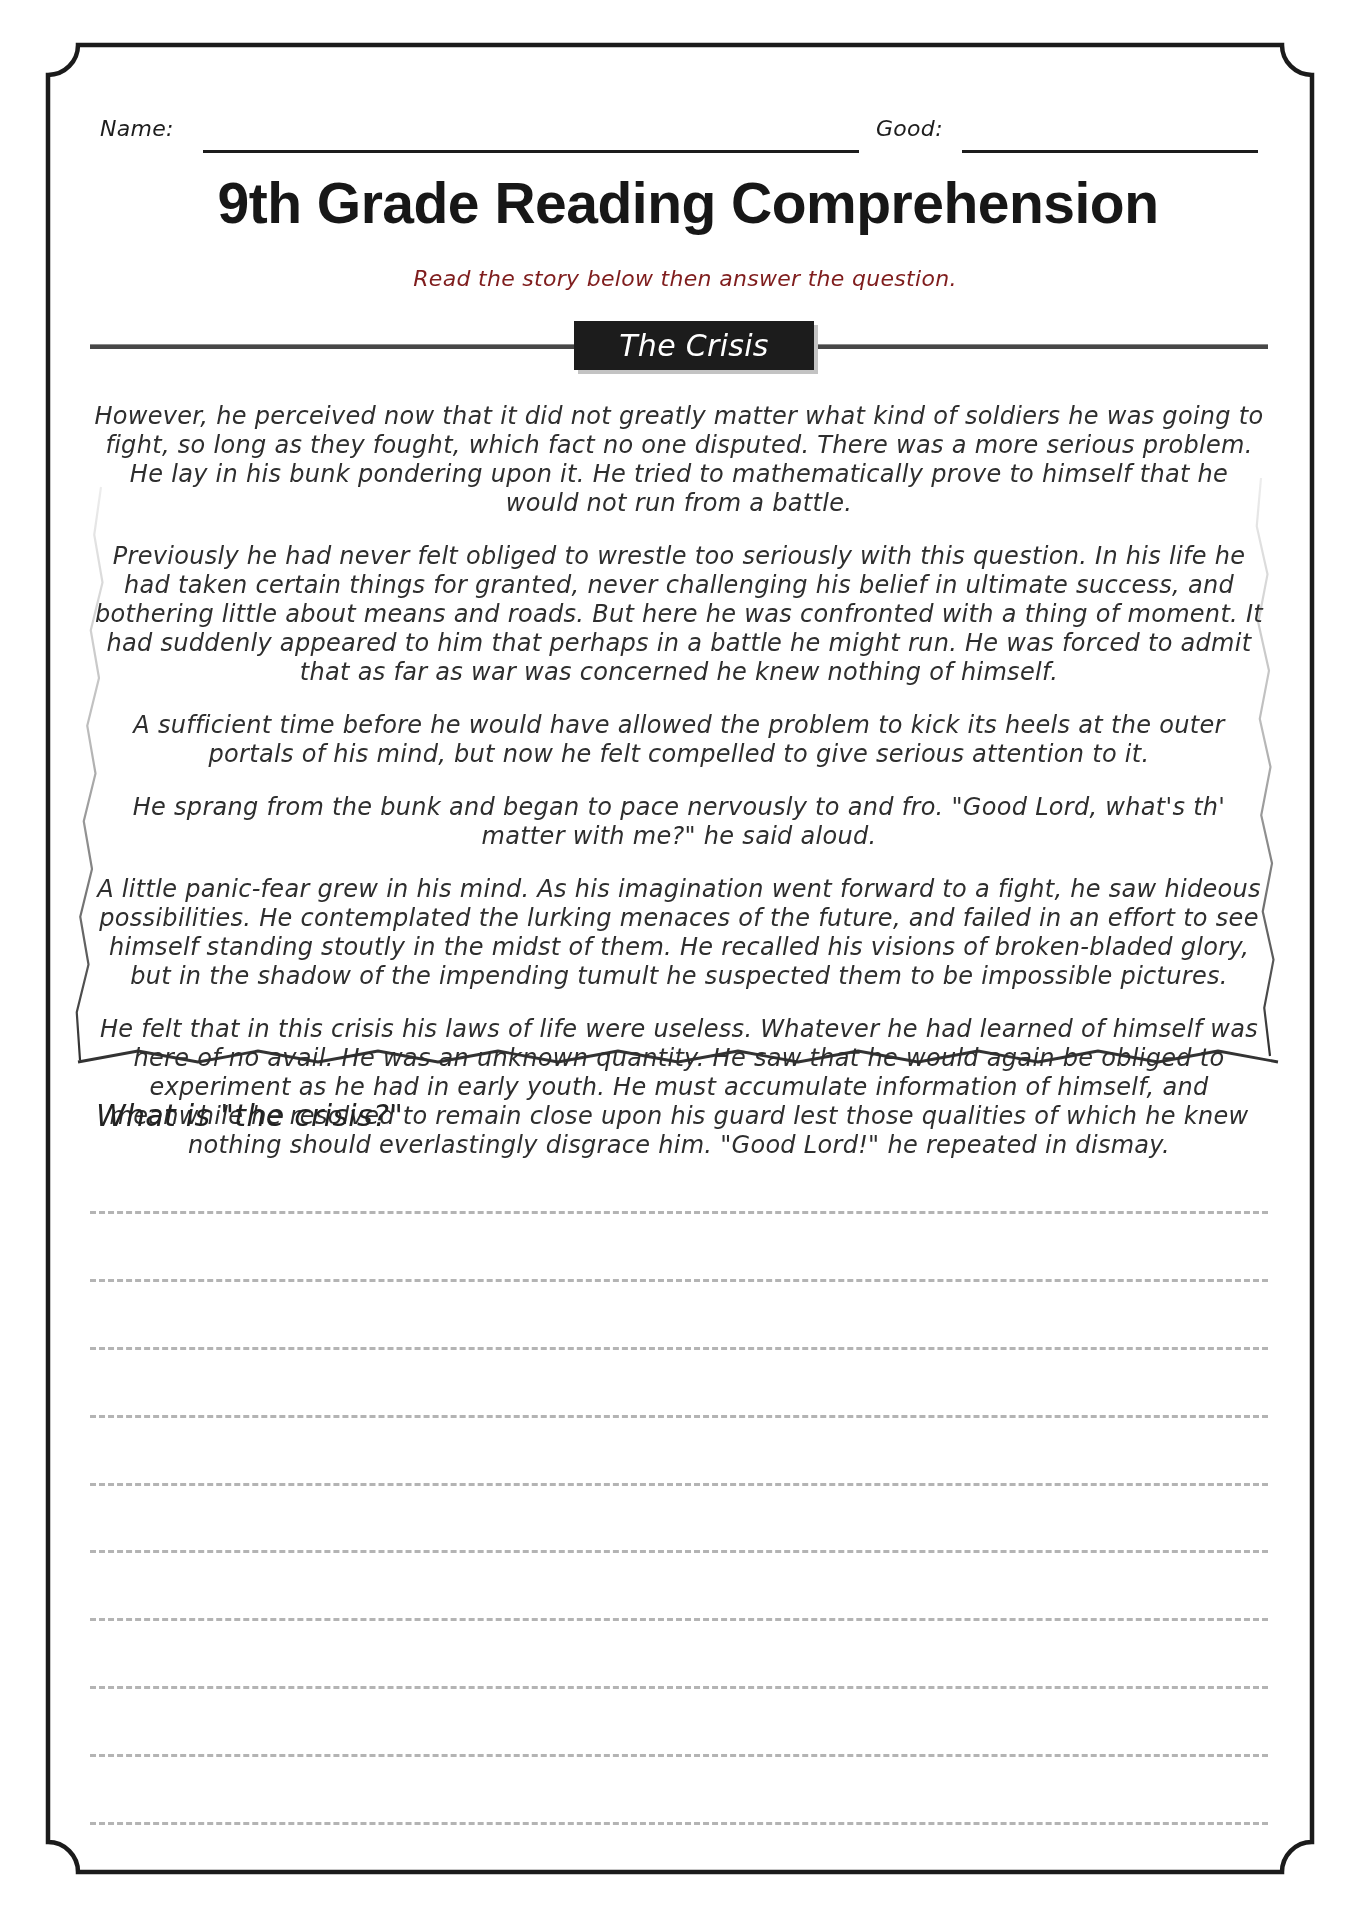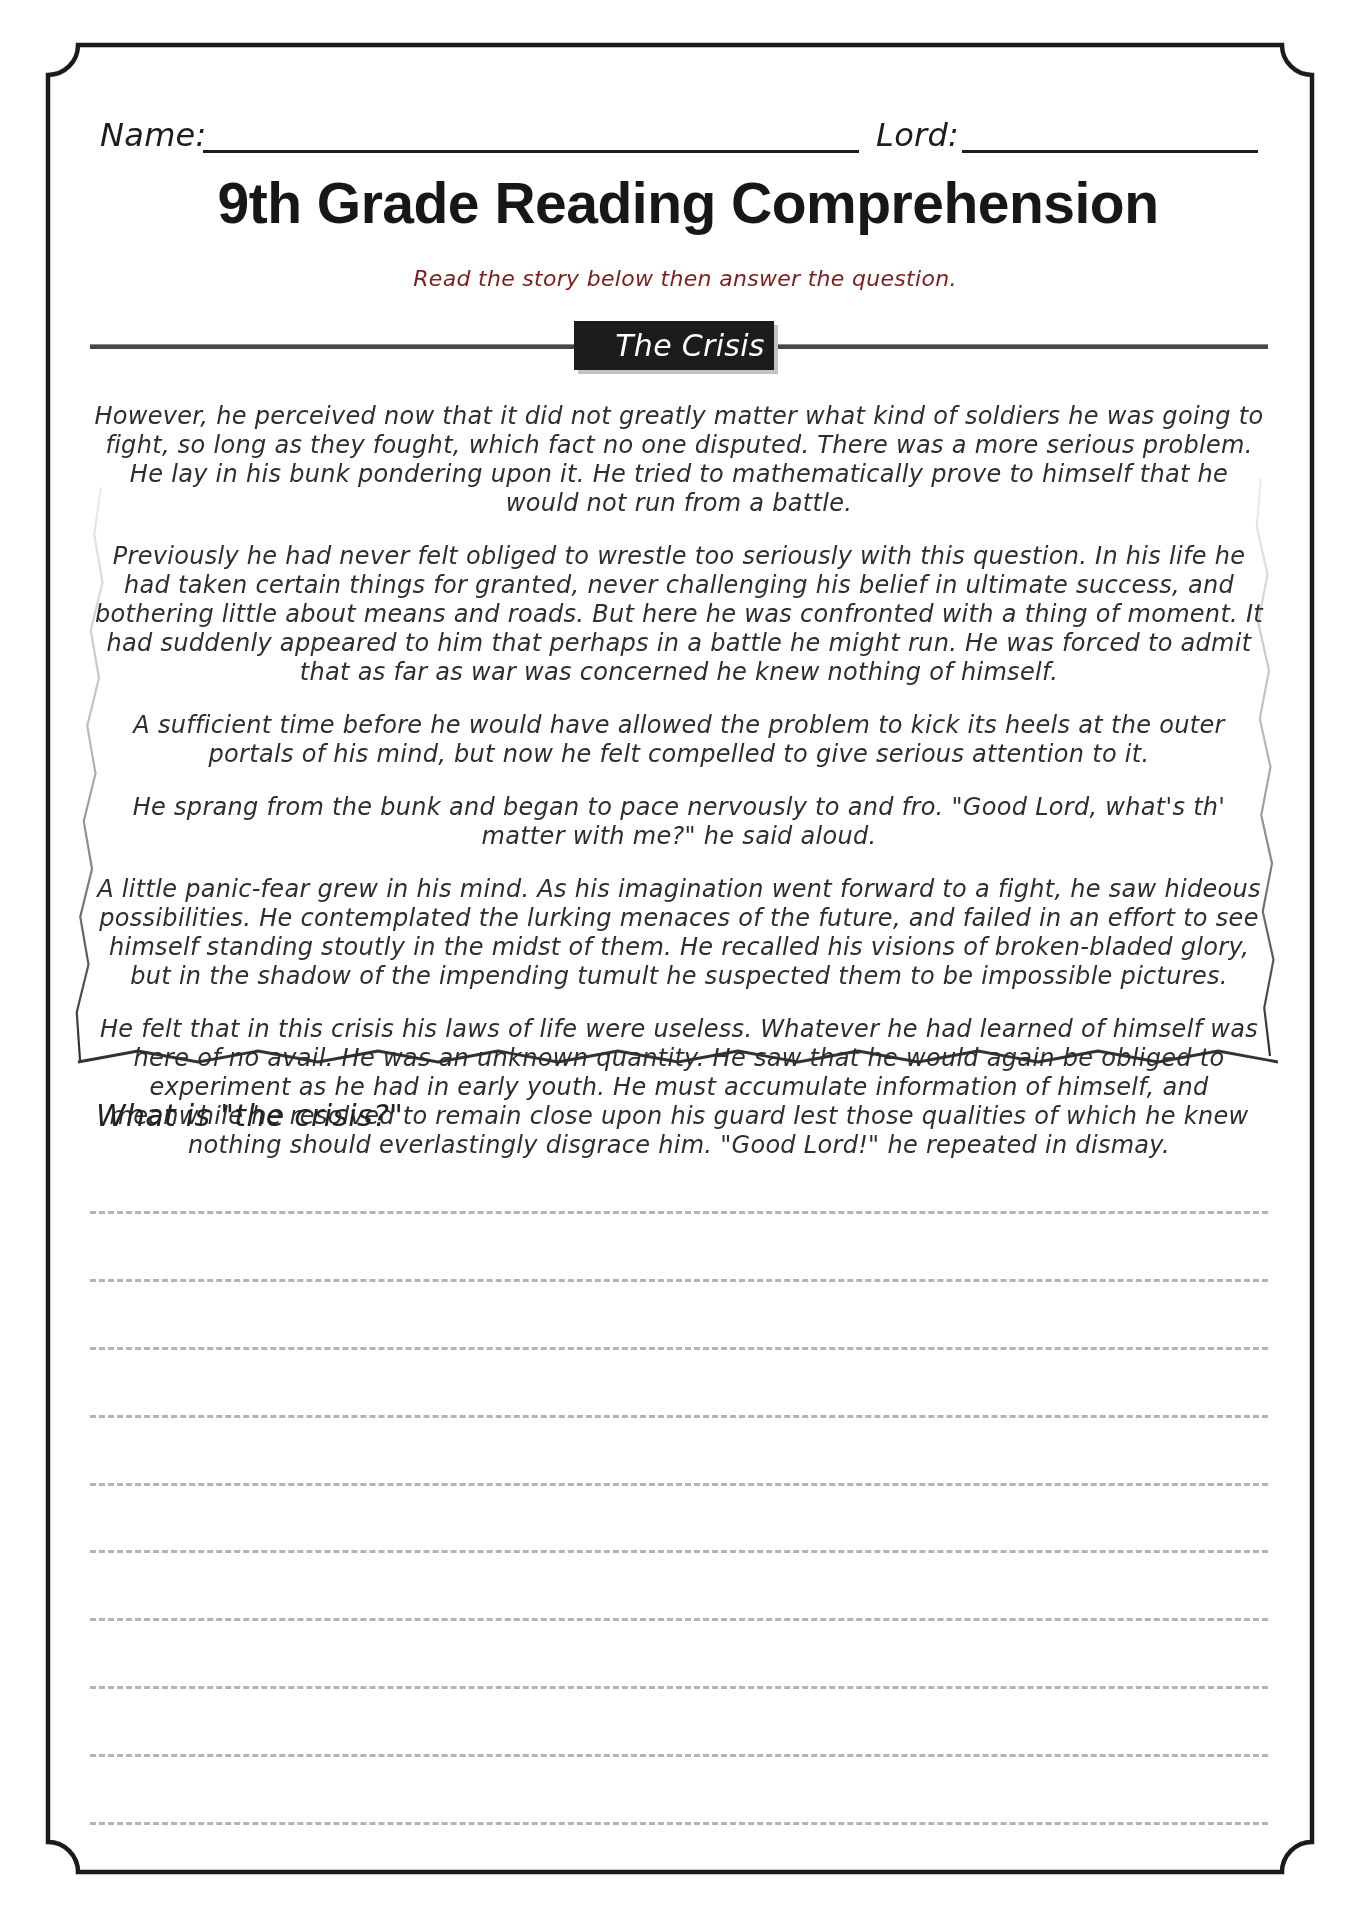--- a/index.html
+++ b/index.html
@@ -9,21 +9,21 @@
     background:#ffffff;
     font-family:"Liberation Sans", sans-serif;
     color:#1d1d1d;
     overflow:hidden;
   }
   svg.decor{position:absolute;left:0;top:0;pointer-events:none;}
 
   
   .hand{font-family:"DejaVu Sans", sans-serif;font-style:italic;letter-spacing:.3px;}
 
-  .field-label{position:absolute;font-size:32px;color:#1d1d1d;}
+  .field-label{position:absolute;font-size:22px;color:#1d1d1d;}
   #name-label{left:100px;top:116px;}
   #date-label{left:876px;top:116px;}
   .write-line{position:absolute;height:0;border-bottom:3px solid #1d1d1d;}
   #name-line{left:203px;top:150px;width:656px;}
   #date-line{left:962px;top:150px;width:296px;}
 
   .title{
     position:absolute;left:0;top:170px;width:100%;
     text-align:center;font-size:57px;font-weight:700;letter-spacing:-.5px;
     color:#171717;
@@ -32,24 +32,23 @@
   .subtitle{
     position:absolute;left:6px;top:266px;width:100%;
     text-align:center;font-size:22px;color:#7f1d1d;
   }
 
   .rule{
     position:absolute;left:90px;top:344px;width:1178px;height:4px;
     background:#474747;border-top:1px solid #8a8a8a;
   }
   .banner{
-    position:absolute;left:574px;top:321px;width:168px;height:49px;
+    position:absolute;left:574px;top:321px;width:240px;height:49px;
     display:flex;align-items:center;justify-content:center;
     box-shadow:4px 4px 0 #c3c3c3;
-    padding-left:32px;
   }
   .banner span{font-size:30px;line-height:1;}
 
   .passage{
     position:absolute;left:94px;top:402px;width:1170px;
     text-align:center;font-size:24px;line-height:29px;color:#2e2e2e;
   }
   .passage p{margin:0 0 24px 0;}
 
   .question{
@@ -67,21 +66,21 @@
 <body>
 
 <div class="sheet">
 
   <svg class="decor" width="1358" height="1920" aria-hidden="true">
     <path d="M 78 45 H 1282 A 30 30 0 0 0 1312 75 V 1842 A 30 30 0 0 0 1282 1872 H 78 A 30 30 0 0 0 48 1842 V 75 A 30 30 0 0 0 78 45 Z" fill="none" stroke="#1b1b1b" stroke-width="4.5"></path>
   </svg>
 
   <div id="name-label" class="field-label hand">Name:</div>
   <div id="name-line" class="write-line"></div>
-  <div id="date-label" class="field-label hand">Lord:</div>
+  <div id="date-label" class="field-label hand">Good:</div>
   <div id="date-line" class="write-line"></div>
 
   <div class="title">9th Grade Reading Comprehension</div>
   <div class="subtitle hand">Read the story below then answer the question.</div>
 
   <div class="rule"></div>
   <div class="banner" id="banner" style="background: rgb(28, 28, 28);">
     <span class="hand" style="color: rgb(255, 255, 255);">The Crisis</span>
   </div>
 

